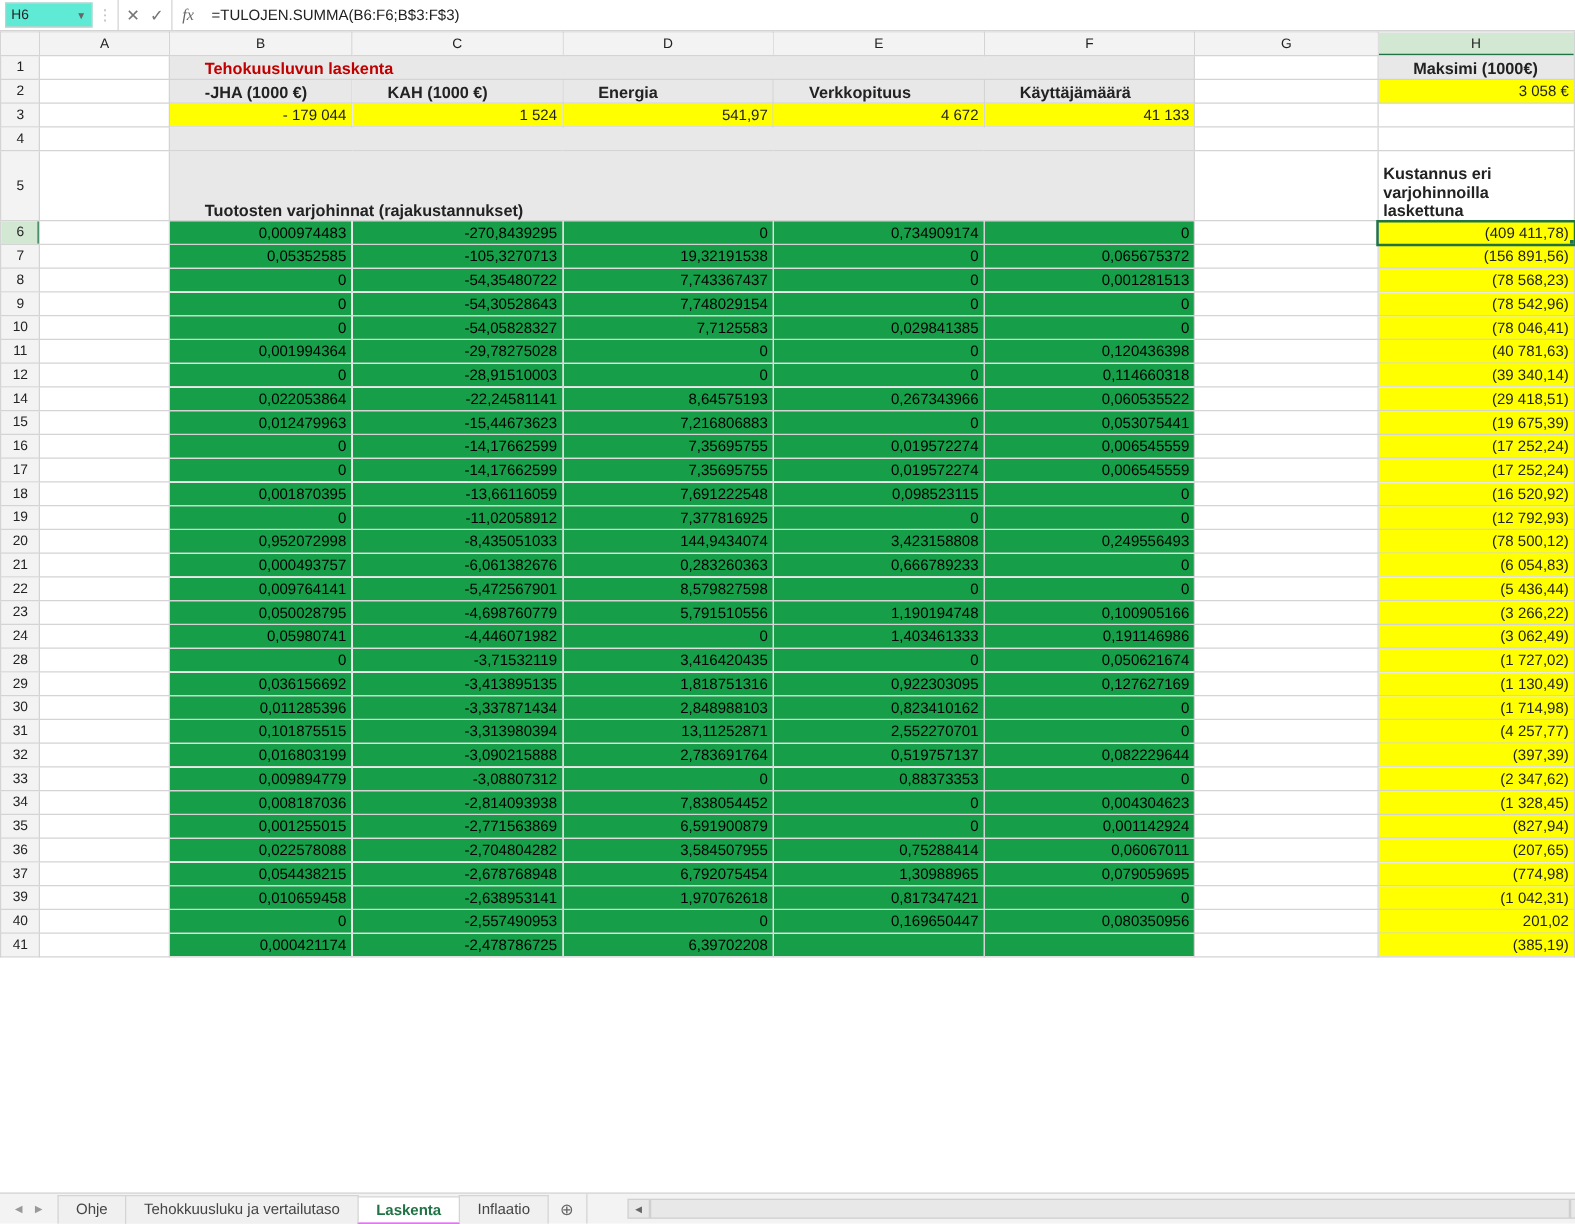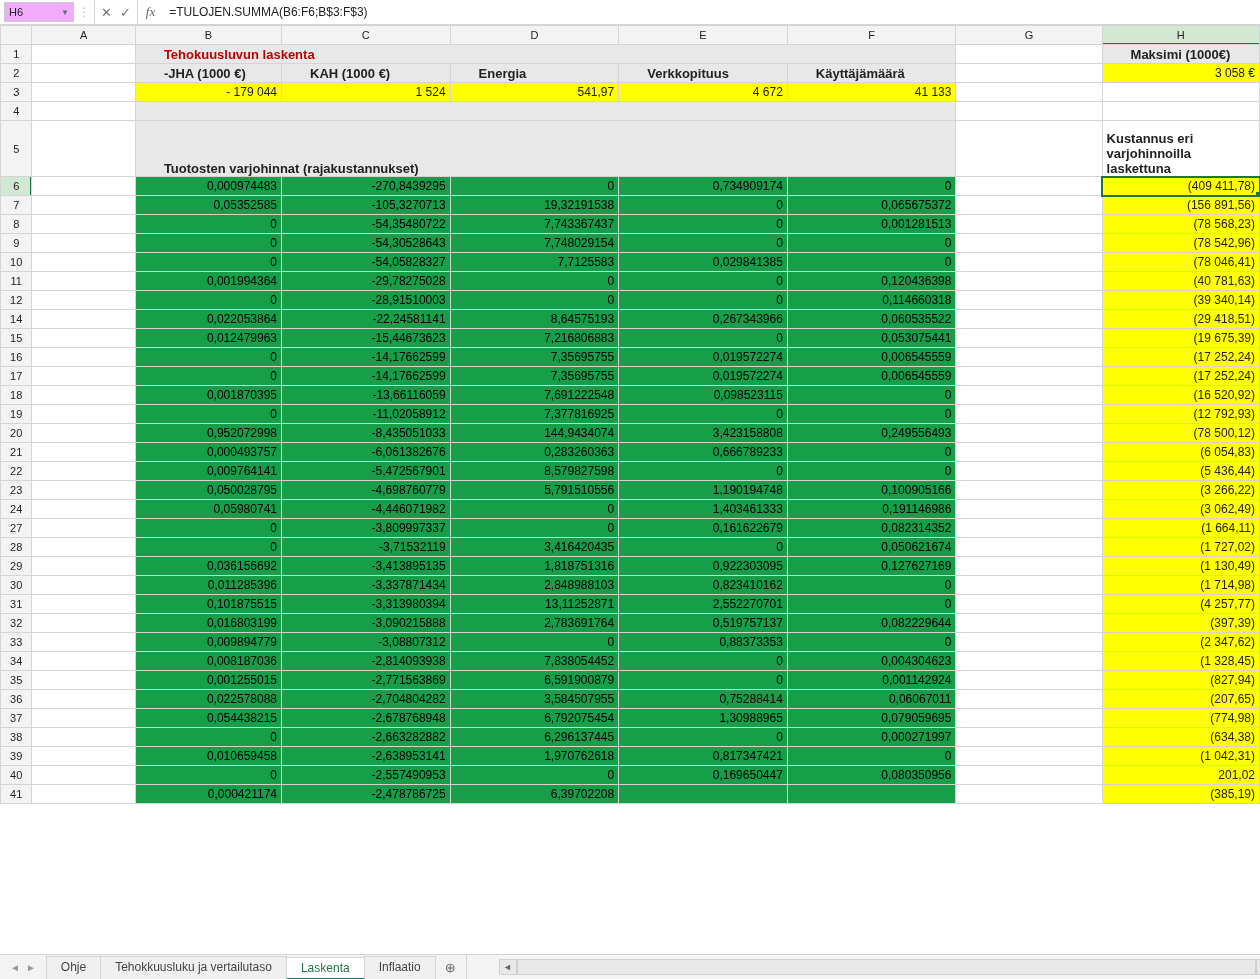--- a/index.html
+++ b/index.html
@@ -10,21 +10,21 @@
     --yellow:#FFFF00;
     --green-fill:#169F48;
     --selection-border:#217346;
     --greytext:#777;
   }
   html,body{margin:0;padding:0;font-family:"Segoe UI",Arial,sans-serif;font-size:12px;color:#222;background:#fff;width:1260px;}
   body{display:flex;flex-direction:column;height:979px;overflow:hidden;}
 
   
   .formula-bar{display:flex;align-items:center;height:24px;border-bottom:1px solid var(--grid-border);background:#fff;padding:0 4px;gap:4px;}
-  .name-box{width:60px;height:18px;border:1px solid #ccc;background:#f0abfc;font-size:11px;padding:0 4px;display:flex;align-items:center;justify-content:space-between;}
+  .name-box{width:60px;height:18px;border:1px solid #ccc;background:#5eead4;font-size:11px;padding:0 4px;display:flex;align-items:center;justify-content:space-between;}
   .name-box .chev{font-size:8px;color:#666;}
   .fb-icons{display:flex;align-items:center;gap:8px;color:var(--greytext);padding:0 6px;border-left:1px solid var(--grid-border);border-right:1px solid var(--grid-border);height:100%;}
   .fb-icons span{font-size:13px;}
   .fx-label{font-style:italic;font-family:"Times New Roman",serif;font-size:13px;color:#666;padding:0 4px;}
   .formula-input{flex:1;padding:0 6px;font-size:12px;}
 
   
   .grid-wrap{flex:1;overflow:hidden;display:flex;flex-direction:column;}
   .grid{border-collapse:collapse;table-layout:fixed;}
   .grid th,.grid td{border:1px solid var(--grid-border);height:19px;box-sizing:border-box;white-space:nowrap;overflow:hidden;text-overflow:clip;}
@@ -57,21 +57,21 @@
   .hdr-text{font-weight:700;font-size:13px;}
 
   td.sel-cell{outline:2px solid var(--accent-green);outline-offset:-1px;position:relative;}
   td.sel-cell::after{content:"";position:absolute;right:-3px;bottom:-3px;width:6px;height:6px;background:var(--accent-green);}
 
   
   .status-area{border-top:1px solid var(--grid-border);background:#f3f3f3;display:flex;flex-direction:column;}
   .tabs-row{display:flex;align-items:center;height:24px;gap:0;}
   .nav-arrows{display:flex;align-items:center;gap:6px;padding:0 10px;color:#999;font-size:10px;}
   .tab{padding:3px 14px;border:1px solid var(--grid-border);border-bottom:none;background:#f0f0f0;font-size:12px;color:#444;margin-right:-1px;cursor:pointer;}
-  .tab.active{background:#fff;color:var(--accent-green);font-weight:400;border-bottom:2px solid #0f766e;position:relative;top:1px;}
+  .tab.active{background:#fff;color:var(--accent-green);font-weight:700;border-bottom:2px solid #d946ef;position:relative;top:1px;}
   .tab-add{padding:3px 10px;color:#666;font-size:13px;}
   .hscroll-sep{flex:1;border-left:1px solid var(--grid-border);height:100%;position:relative;}
   .hscroll-sep .scroll-track{position:absolute;right:4px;left:50px;top:4px;height:14px;background:#e8e8e8;border:1px solid #d0d0d0;}
   .hscroll-sep .scroll-left,.hscroll-sep .scroll-right{position:absolute;top:4px;width:16px;height:14px;background:#e8e8e8;border:1px solid #d0d0d0;font-size:9px;text-align:center;line-height:14px;color:#666;}
   .hscroll-sep .scroll-left{left:32px;}
   .hscroll-sep .scroll-right{right:-14px;}
 </style>
 </head>
 <body>
 
@@ -351,31 +351,20 @@
           <td></td>
           <td class="greenfill right">0,05980741</td>
           <td class="greenfill right">-4,446071982</td>
           <td class="greenfill right">0</td>
           <td class="greenfill right">1,403461333</td>
           <td class="greenfill right">0,191146986</td>
           <td></td>
           <td class="yellowfill right">(3 062,49)</td>
         </tr>
         <tr>
-          <th>27</th>
-          <td></td>
-          <td class="greenfill right">0</td>
-          <td class="greenfill right">-3,809997337</td>
-          <td class="greenfill right">0</td>
-          <td class="greenfill right">0,161622679</td>
-          <td class="greenfill right">0,082314352</td>
-          <td></td>
-          <td class="yellowfill right">(1 664,11)</td>
-        </tr>
-        <tr>
           <th>28</th>
           <td></td>
           <td class="greenfill right">0</td>
           <td class="greenfill right">-3,71532119</td>
           <td class="greenfill right">3,416420435</td>
           <td class="greenfill right">0</td>
           <td class="greenfill right">0,050621674</td>
           <td></td>
           <td class="yellowfill right">(1 727,02)</td>
         </tr>
@@ -470,31 +459,20 @@
         <tr>
           <th>37</th>
           <td></td>
           <td class="greenfill right">0,054438215</td>
           <td class="greenfill right">-2,678768948</td>
           <td class="greenfill right">6,792075454</td>
           <td class="greenfill right">1,30988965</td>
           <td class="greenfill right">0,079059695</td>
           <td></td>
           <td class="yellowfill right">(774,98)</td>
-        </tr>
-        <tr>
-          <th>38</th>
-          <td></td>
-          <td class="greenfill right">0</td>
-          <td class="greenfill right">-2,663282882</td>
-          <td class="greenfill right">6,296137445</td>
-          <td class="greenfill right">0</td>
-          <td class="greenfill right">0,000271997</td>
-          <td></td>
-          <td class="yellowfill right">(634,38)</td>
         </tr>
         <tr>
           <th>39</th>
           <td></td>
           <td class="greenfill right">0,010659458</td>
           <td class="greenfill right">-2,638953141</td>
           <td class="greenfill right">1,970762618</td>
           <td class="greenfill right">0,817347421</td>
           <td class="greenfill right">0</td>
           <td></td>

